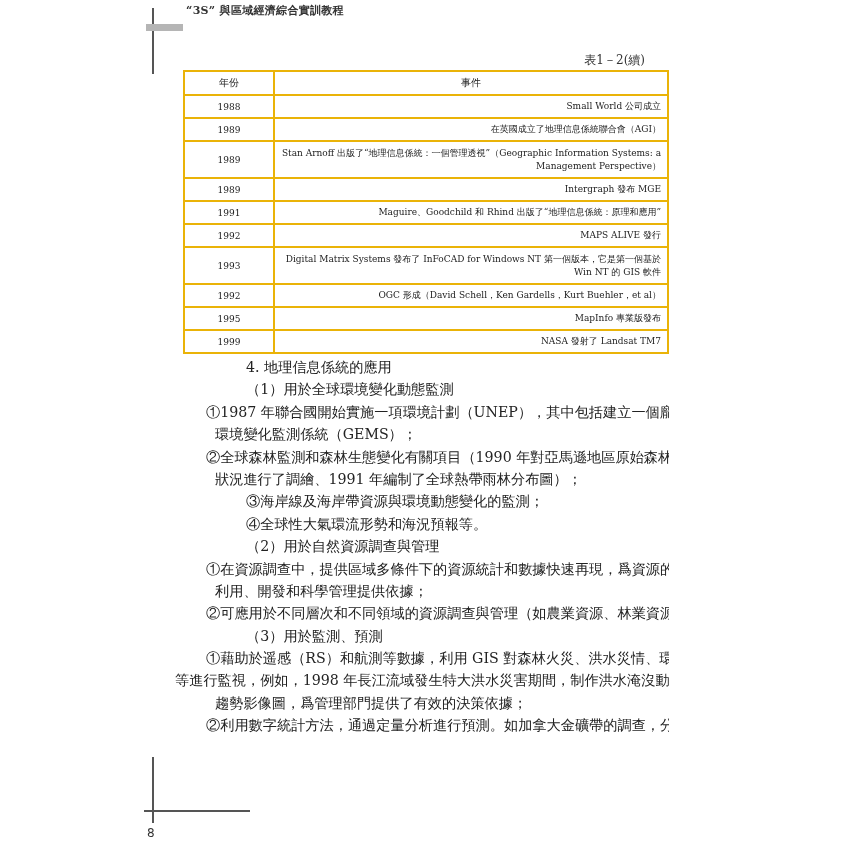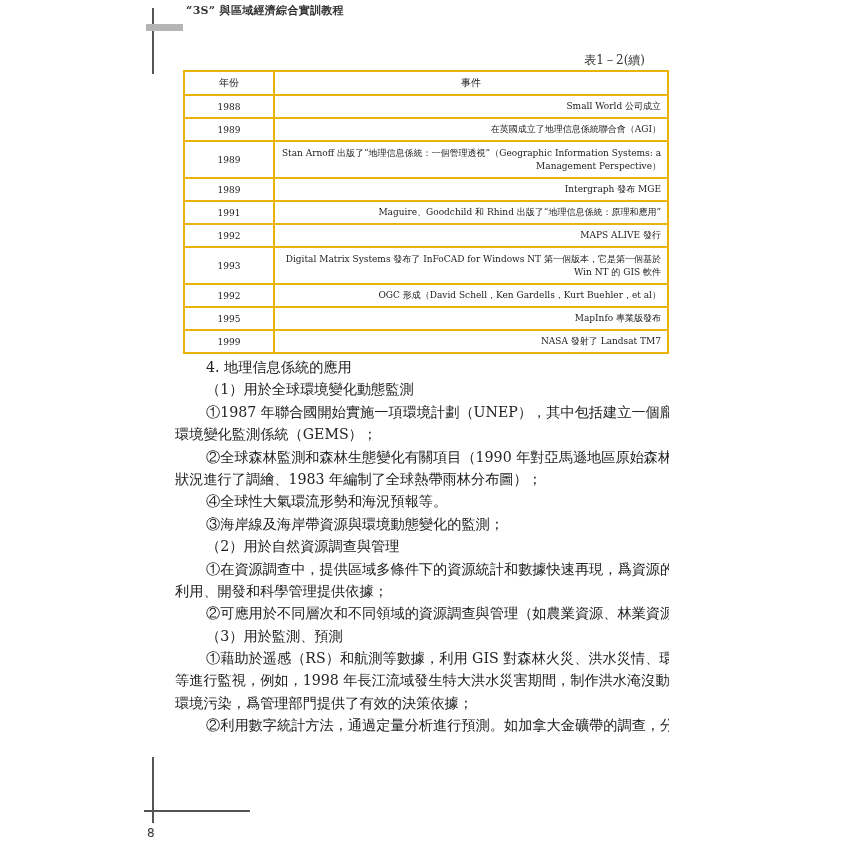--- a/index.html
+++ b/index.html
@@ -21,21 +21,21 @@
   table.events td.year { width: 76px; text-align: center; }
   table.events td.event { text-align: right; line-height: 13px; }
   table.events tr.r1 td { height: 21px; }
   table.events tr.r2 td { height: 35px; }
   .body-text {
     position: absolute; left: 175px; top: 356px; width: 494px;
     font-size: 14.2px; line-height: 22.4px; color: #222;
   }
   .line { display: block; white-space: nowrap; text-align: justify; text-align-last: justify; height: 22.4px; overflow: hidden; }
   .line.indent { padding-left: 31px; }
-  .line.last { text-align-last: left; }
+  .line.last { text-align-last: left; margin-left: 40px; }
   .page-num { position: absolute; left: 147px; top: 826px; font-family: "DejaVu Sans", "Liberation Sans", sans-serif; font-size: 12px; color: #333; }
 </style>
 </head>
 <body>
 
 <div class="rule-v" style="left:152px; top:8px; height:66px;"></div>
 <div class="header-bar"></div>
 <div class="running-head">“3S” 與區域經濟綜合實訓教程</div>
 
 <div class="caption">表1－2(續)</div>
@@ -90,29 +90,29 @@
     </tr>
   </tbody>
 </table>
 
 <div class="body-text">
   <span class="line indent last">4. 地理信息係統的應用</span>
   <span class="line indent last">（1）用於全球環境變化動態監測</span>
   <span class="line indent">①1987 年聯合國開始實施一項環境計劃（UNEP），其中包括建立一個龐大的全球</span>
   <span class="line last">環境變化監測係統（GEMS）；</span>
   <span class="line indent">②全球森林監測和森林生態變化有關項目（1990 年對亞馬遜地區原始森林的砍伐</span>
-  <span class="line last">狀況進行了調繪、1983 年編制了全球熱帶雨林分布圖）；</span>
+  <span class="line last">狀況進行了調繪、1991 年編制了全球熱帶雨林分布圖）；</span>
+  <span class="line indent last">③海岸線及海岸帶資源與環境動態變化的監測；</span>
   <span class="line indent last">④全球性大氣環流形勢和海況預報等。</span>
-  <span class="line indent last">③海岸線及海岸帶資源與環境動態變化的監測；</span>
   <span class="line indent last">（2）用於自然資源調查與管理</span>
   <span class="line indent">①在資源調查中，提供區域多條件下的資源統計和數據快速再現，爲資源的合理</span>
   <span class="line last">利用、開發和科學管理提供依據；</span>
   <span class="line indent">②可應用於不同層次和不同領域的資源調查與管理（如農業資源、林業資源、漁</span>
   <span class="line indent last">（3）用於監測、預測</span>
   <span class="line indent">①藉助於遥感（RS）和航測等數據，利用 GIS 對森林火災、洪水災情、環境污染</span>
   <span class="line">等進行監視，例如，1998 年長江流域發生特大洪水災害期間，制作洪水淹沒動態變化</span>
-  <span class="line last">環境污染，爲管理部門提供了有效的決策依據；</span>
+  <span class="line last">趨勢影像圖，爲管理部門提供了有效的決策依據；</span>
   <span class="line indent">②利用數字統計方法，通過定量分析進行預測。如加拿大金礦帶的調查，分析不</span>
 </div>
 
 <div class="rule-v" style="left:152px; top:757px; height:66px;"></div>
 <div class="rule-h" style="left:144px; top:810px; width:106px;"></div>
 <div class="page-num">8</div>
 
 </body></html>

